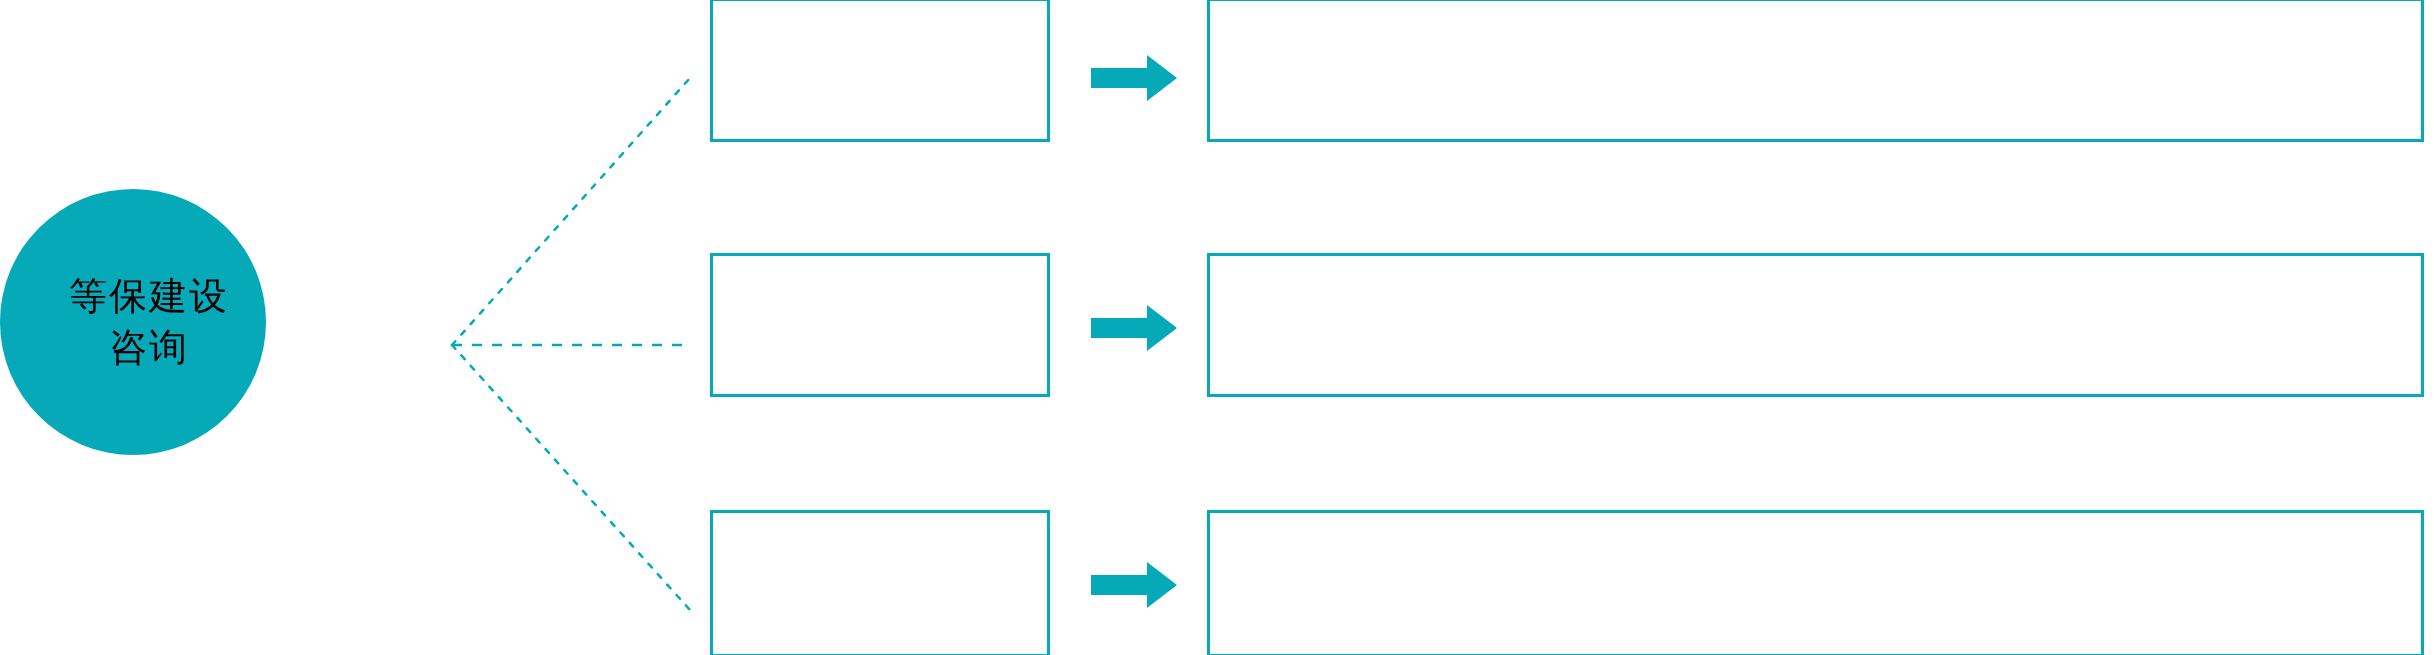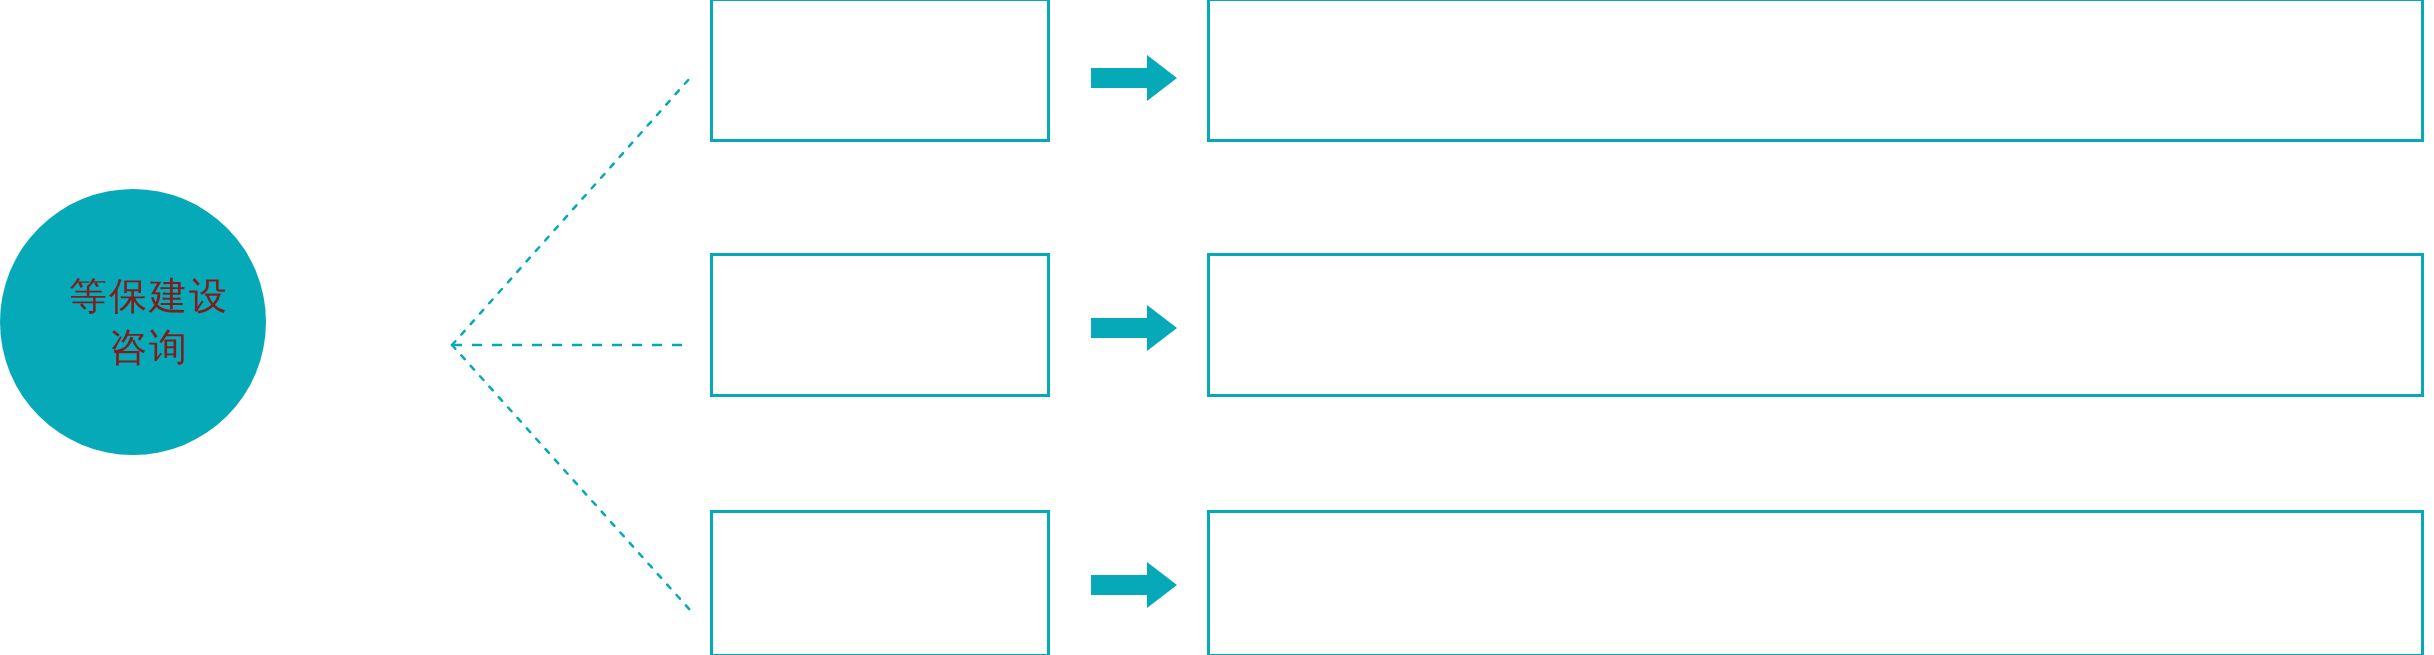--- a/index.html
+++ b/index.html
@@ -28,21 +28,21 @@
     height: 266px;
     border-radius: 50%;
     background: #06A9B8;
     display: flex;
     flex-direction: column;
     align-items: center;
     justify-content: center;
     box-sizing: border-box;
   }
   .hub-line {
-    color: #7f1d1d;
+    color: #000000;
     font-size: 38px;
     line-height: 1.33;
     letter-spacing: 2px;
     white-space: nowrap;
     font-weight: 400;
     text-align: center;
     margin-left: 32px;
   }
 
   

